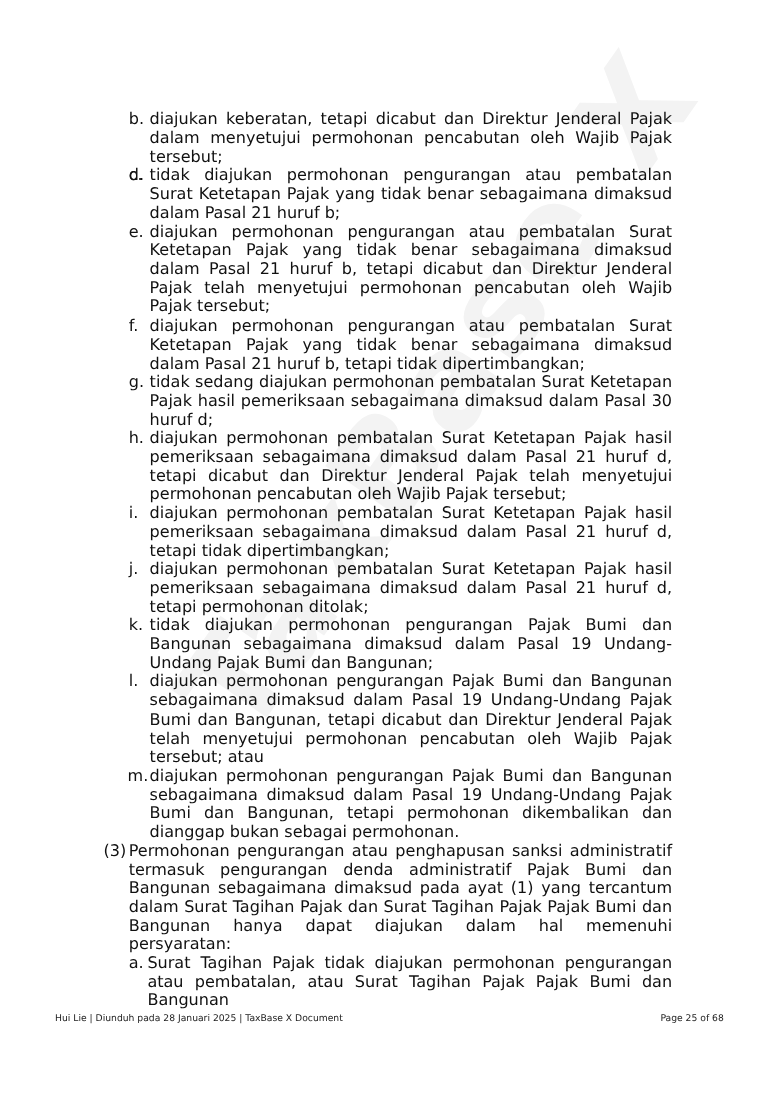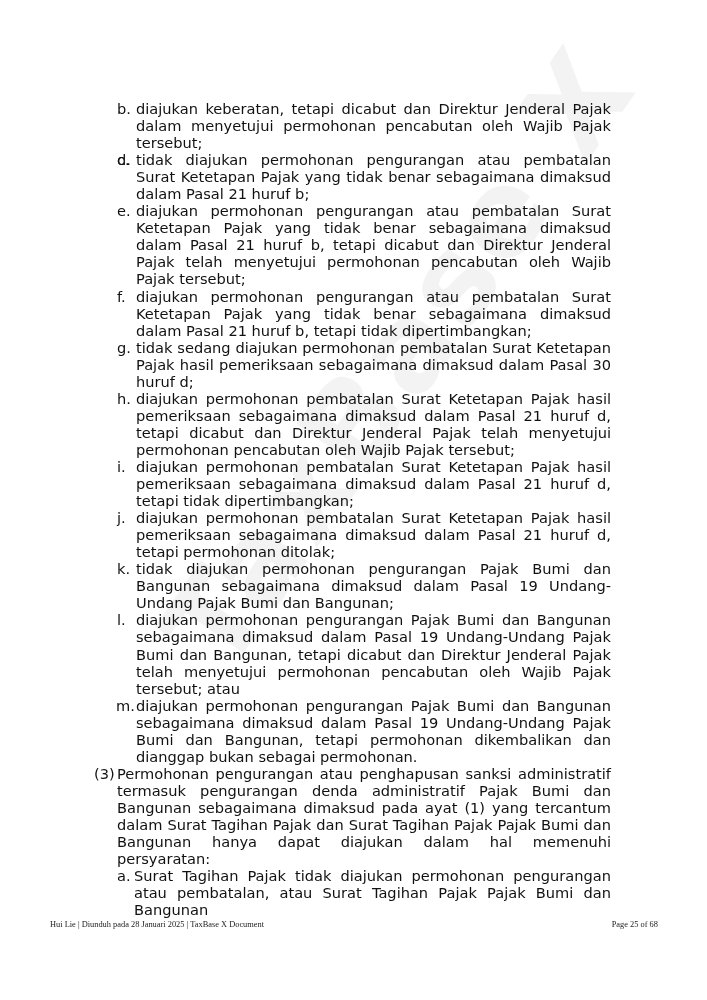--- a/index.html
+++ b/index.html
@@ -74,21 +74,20 @@
       position: absolute;
       left: -17px;
       top: 0;
     }
     .footer {
       position: absolute;
       top: 920px;
       font-size: 8.4px;
       color: #222222;
       z-index: 1;
-      font-family: Liberation Serif, serif;
     }
     .footer-left {
       left: 50px;
     }
     .footer-right {
       right: 49px;
       margin-left: 22px;
     }
   </style>
 </head>

